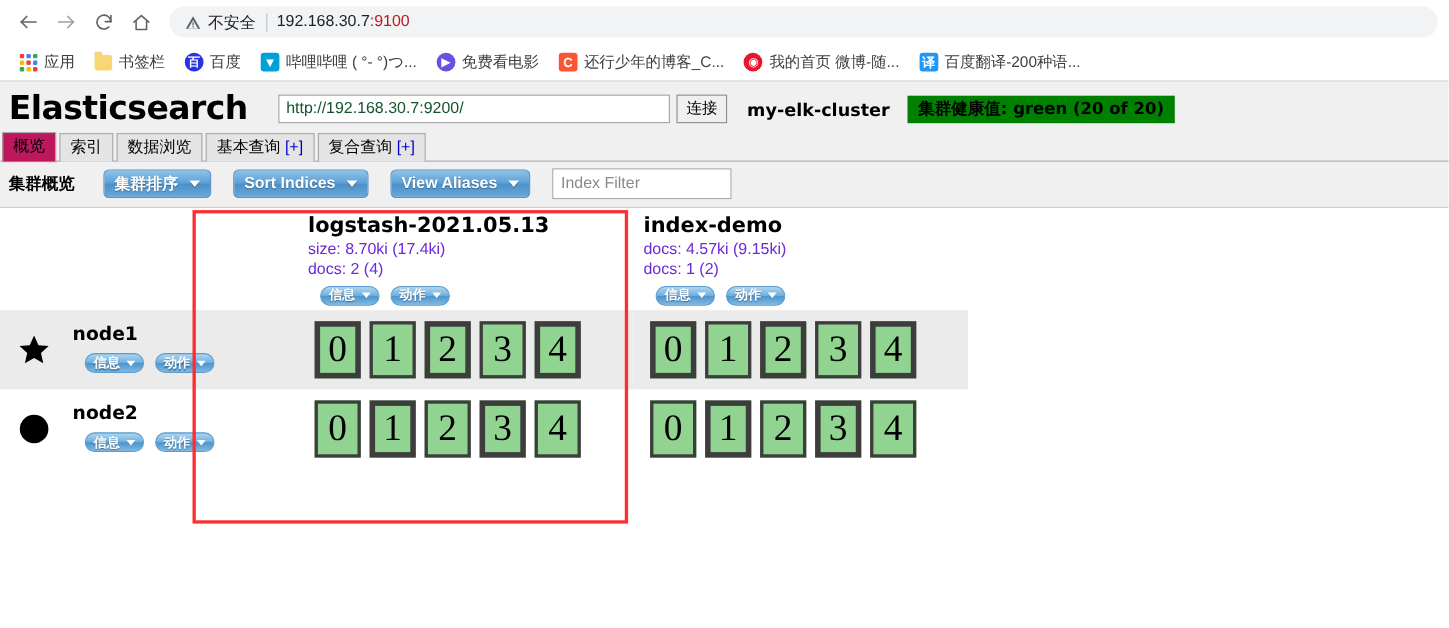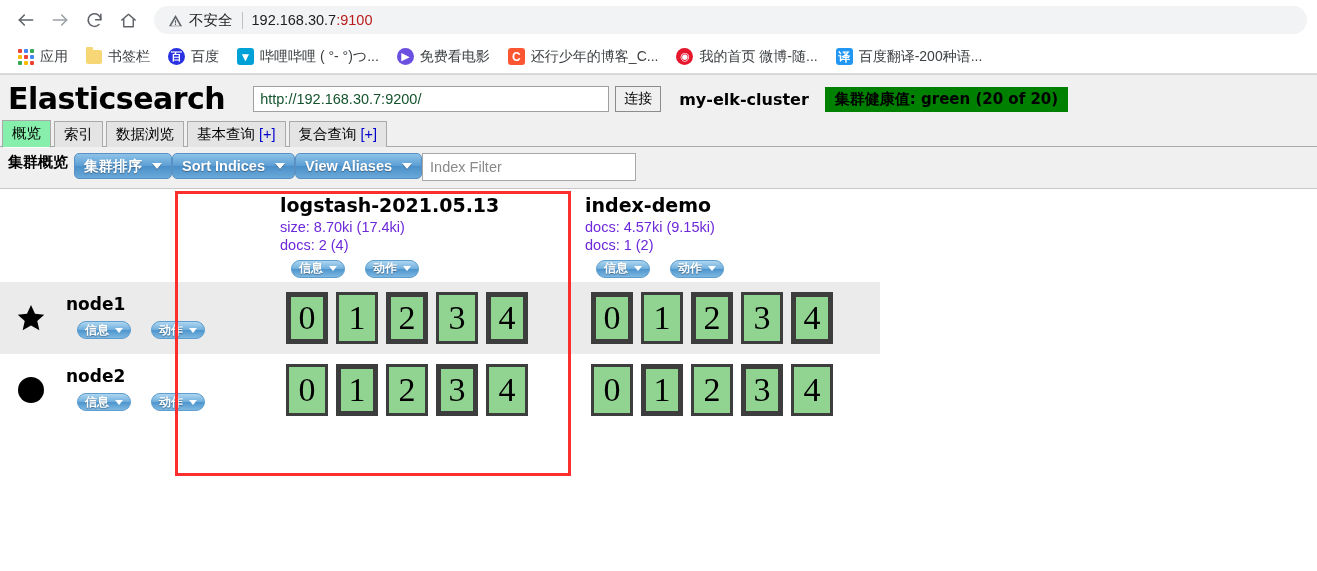--- a/index.html
+++ b/index.html
@@ -210,32 +210,32 @@
     color: #000;
     padding: 3px 9px 4px;
     margin-right: 3px;
     position: relative;
     z-index: 2;
     cursor: pointer;
     white-space: nowrap;
     line-height: 1.25;
   }
   .es-tab.active {
-    background: #86efac;
+    background: #be185d;
     border-bottom: 1px solid #ffffff;
     margin-bottom: -1px;
     padding-bottom: 5px;
   }
   .es-tab .plus { color: #0000cc; }
 
   
   #es-toolbar {
     display: flex;
-    align-items: flex-start;
-    gap: 0;
+    align-items: center;
+    gap: 20px;
     padding: 6px 8px 7px;
     background: #f0f0f0;
     border-bottom: 1px solid #c8c8c8;
   }
   #es-toolbar-title {
     font-size: 15px;
     font-weight: bold;
     color: #000;
     font-family: "DejaVu Sans", sans-serif;
     margin-right: 6px;
@@ -260,21 +260,21 @@
   }
   .caret {
     width: 0; height: 0;
     border-left: 5px solid transparent;
     border-right: 5px solid transparent;
     border-top: 6px solid #ffffff;
     display: block;
     filter: drop-shadow(0 1px 0 rgba(0,0,0,.3));
   }
   #index-filter {
-    width: 214px;
+    width: 163px;
     height: 28px;
     border: 1px solid #a8a8a8;
     background: #fff;
     padding: 0 7px;
     font-size: 14.5px;
     color: #000;
     font-family: "Liberation Sans", sans-serif;
   }
   #index-filter::placeholder { color: #8a8a8a; }
 
@@ -302,21 +302,21 @@
     font-family: "DejaVu Sans", sans-serif;
     line-height: 1.15;
     margin-bottom: 1px;
   }
   .idx-meta {
     font-size: 14.5px;
     color: #6d28d9;
     line-height: 1.28;
     font-family: "Liberation Sans", sans-serif;
   }
-  .pill-row { display:flex; gap: 20px; margin-top: 5px; padding-left: 11px; }
+  .pill-row { display:flex; gap: 10px; margin-top: 5px; padding-left: 11px; }
   .pill {
     display:inline-flex; align-items:center; gap:6px;
     height: 18px;
     padding: 0 7px;
     border-radius: 9px;
     border: 1px solid #5e9ece;
     background: linear-gradient(to bottom, #aed6f0 0%, #72b0de 47%, #4e95cd 53%, #7fb9e2 100%);
     color: #fff;
     font-size: 12px;
     font-weight: bold;

